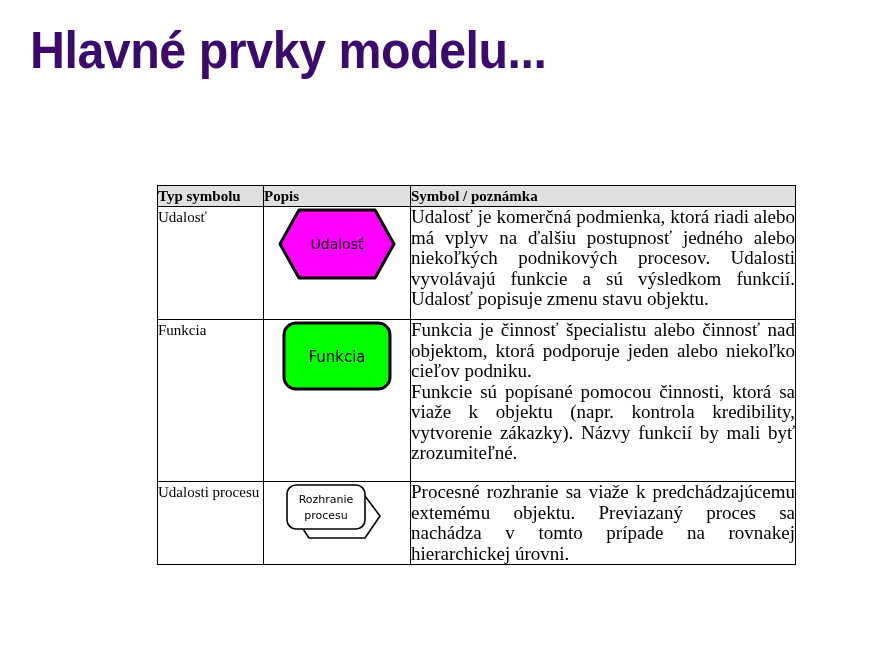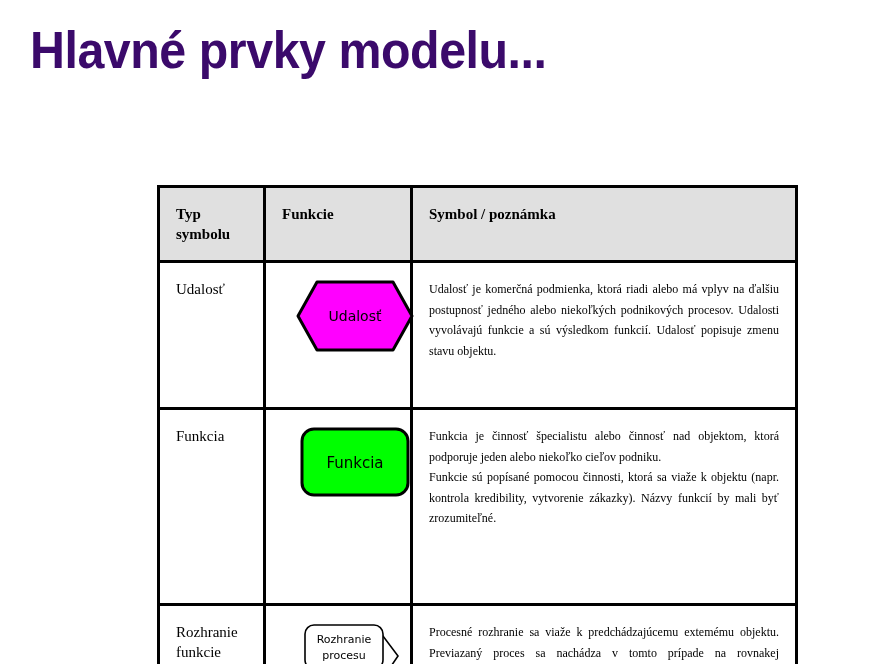--- a/index.html
+++ b/index.html
@@ -36,23 +36,23 @@
   .symbol-table {
     position: absolute;
     left: 157px;
     top: 185px;
     width: 638px;
     border-collapse: collapse;
     table-layout: fixed;
     background: #ffffff;
   }
   .symbol-table td, .symbol-table th {
-    border: 3px solid #000000;
+    border: 1px solid #000000;
     vertical-align: top;
-    padding: 16px;
+    padding: 0;
   }
 
   .col-type   { width: 106px; }
   .col-symbol { width: 147px; }
   .col-desc   { width: 385px; }
 
   thead th {
     background: #e0e0e0;
     text-align: left;
     font-weight: bold;
@@ -63,21 +63,21 @@
   }
 
   .cell-type {
     font-size: 15px;
     line-height: 20px;
     padding: 0 9px;
     vertical-align: middle;
   }
 
   .cell-desc {
-    font-size: 12px;
+    font-size: 19px;
     line-height: 20.5px;
     padding: 7px 10px 8px 9px;
     text-align: justify;
     vertical-align: top;
   }
   .cell-desc p { margin: 0; }
 
   .cell-symbol {
     padding: 0;
     vertical-align: middle;
@@ -114,21 +114,21 @@
 <table class="symbol-table">
   <colgroup>
     <col class="col-type">
     <col class="col-symbol">
     <col class="col-desc">
   </colgroup>
 
   <thead>
     <tr>
       <th>Typ symbolu</th>
-      <th>Funkcie</th>
+      <th>Popis</th>
       <th>Symbol / poznámka</th>
     </tr>
   </thead>
 
   <tbody>
 
     <tr class="row-udalost">
       <td class="cell-type">Udalosť</td>
 
       <td class="cell-symbol">
@@ -157,21 +157,21 @@
         </div>
       </td>
 
       <td class="cell-desc">
         <p>Funkcia je činnosť špecialistu alebo činnosť nad objektom, ktorá podporuje jeden alebo niekoľko cieľov podniku.</p>
         <p>Funkcie sú popísané pomocou činnosti, ktorá sa viaže k objektu (napr. kontrola kredibility, vytvorenie zákazky). Názvy funkcií by mali byť zrozumiteľné.</p>
       </td>
     </tr>
 
     <tr class="row-rozhranie">
-      <td class="cell-type">Rozhranie funkcie</td>
+      <td class="cell-type">Udalosti procesu</td>
 
       <td class="cell-symbol">
         <div class="sym-wrap">
           <svg class="shape-svg" width="108" height="68" viewBox="0 0 108 68">
 
             <polygon points="20,14 82,14 97,34 82,56 26,56 14,38" fill="#FFFFFF" stroke="#000000" stroke-width="1.6" stroke-linejoin="miter"></polygon>
 
             <rect x="4" y="3" width="78" height="44" rx="9" ry="9" fill="#FFFFFF" stroke="#000000" stroke-width="1.6"></rect>
             <text class="shape-label shape-label-iface" x="43" y="21">Rozhranie</text>
             <text class="shape-label shape-label-iface" x="43" y="37">procesu</text>

